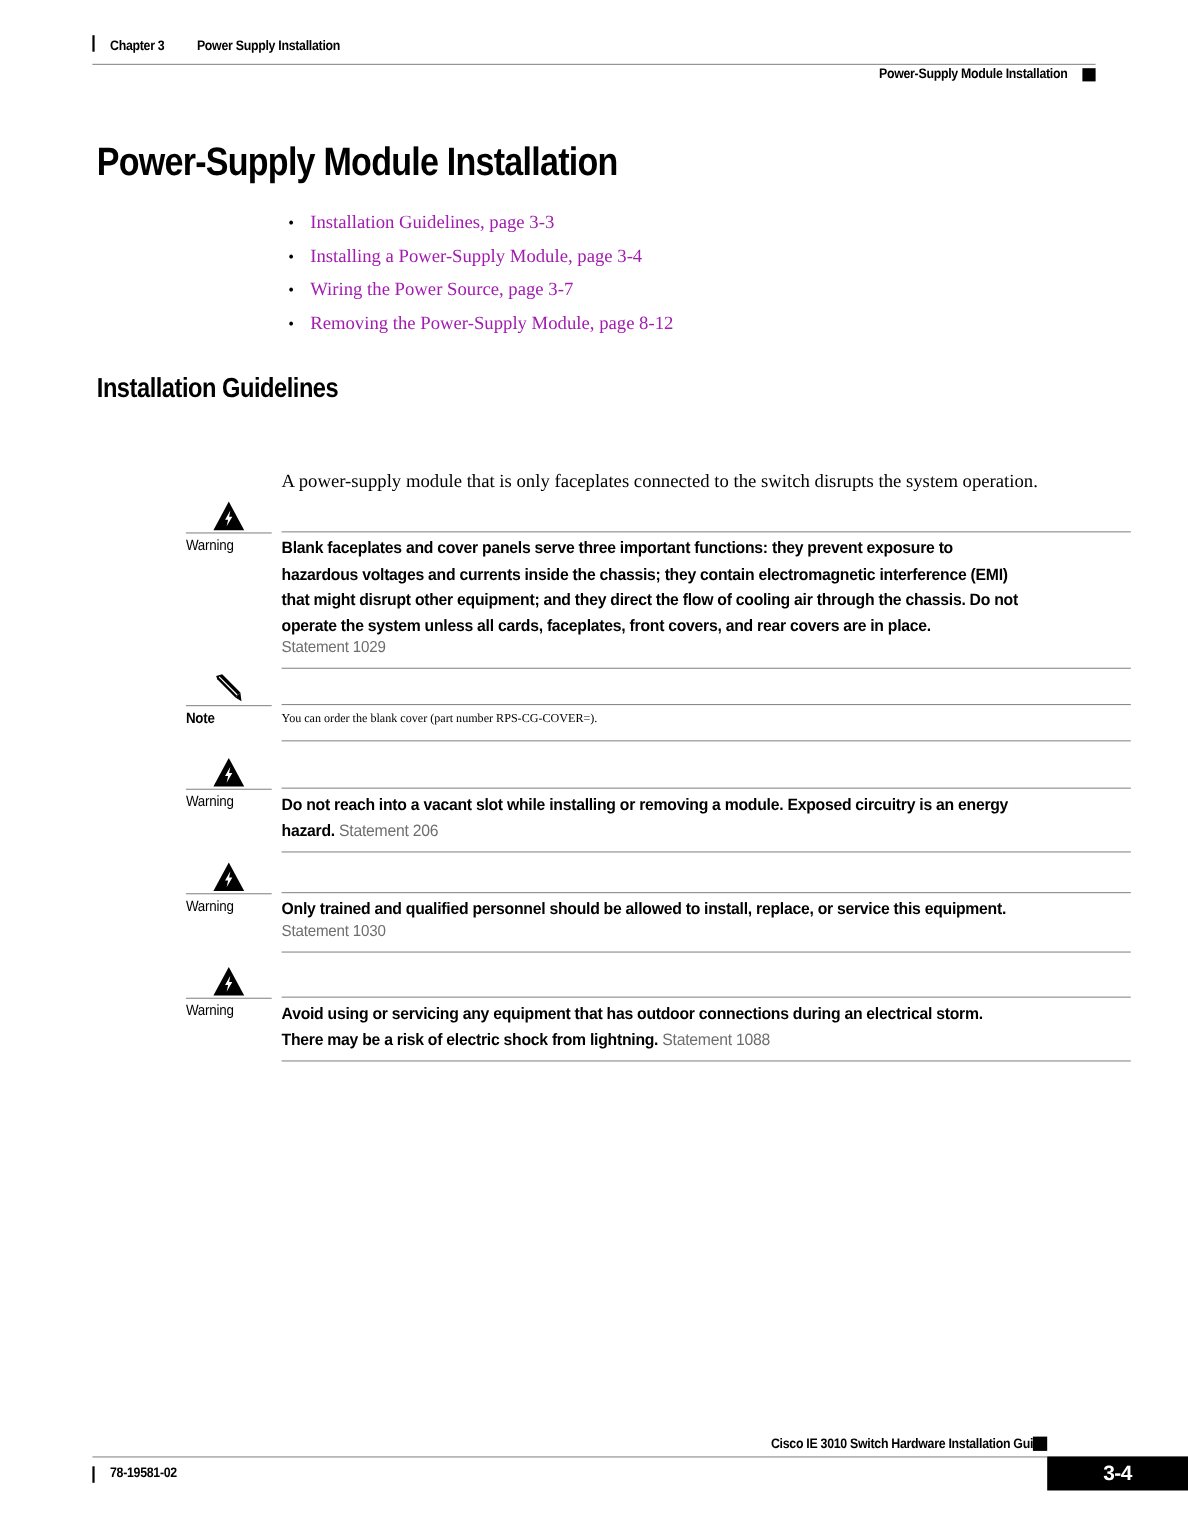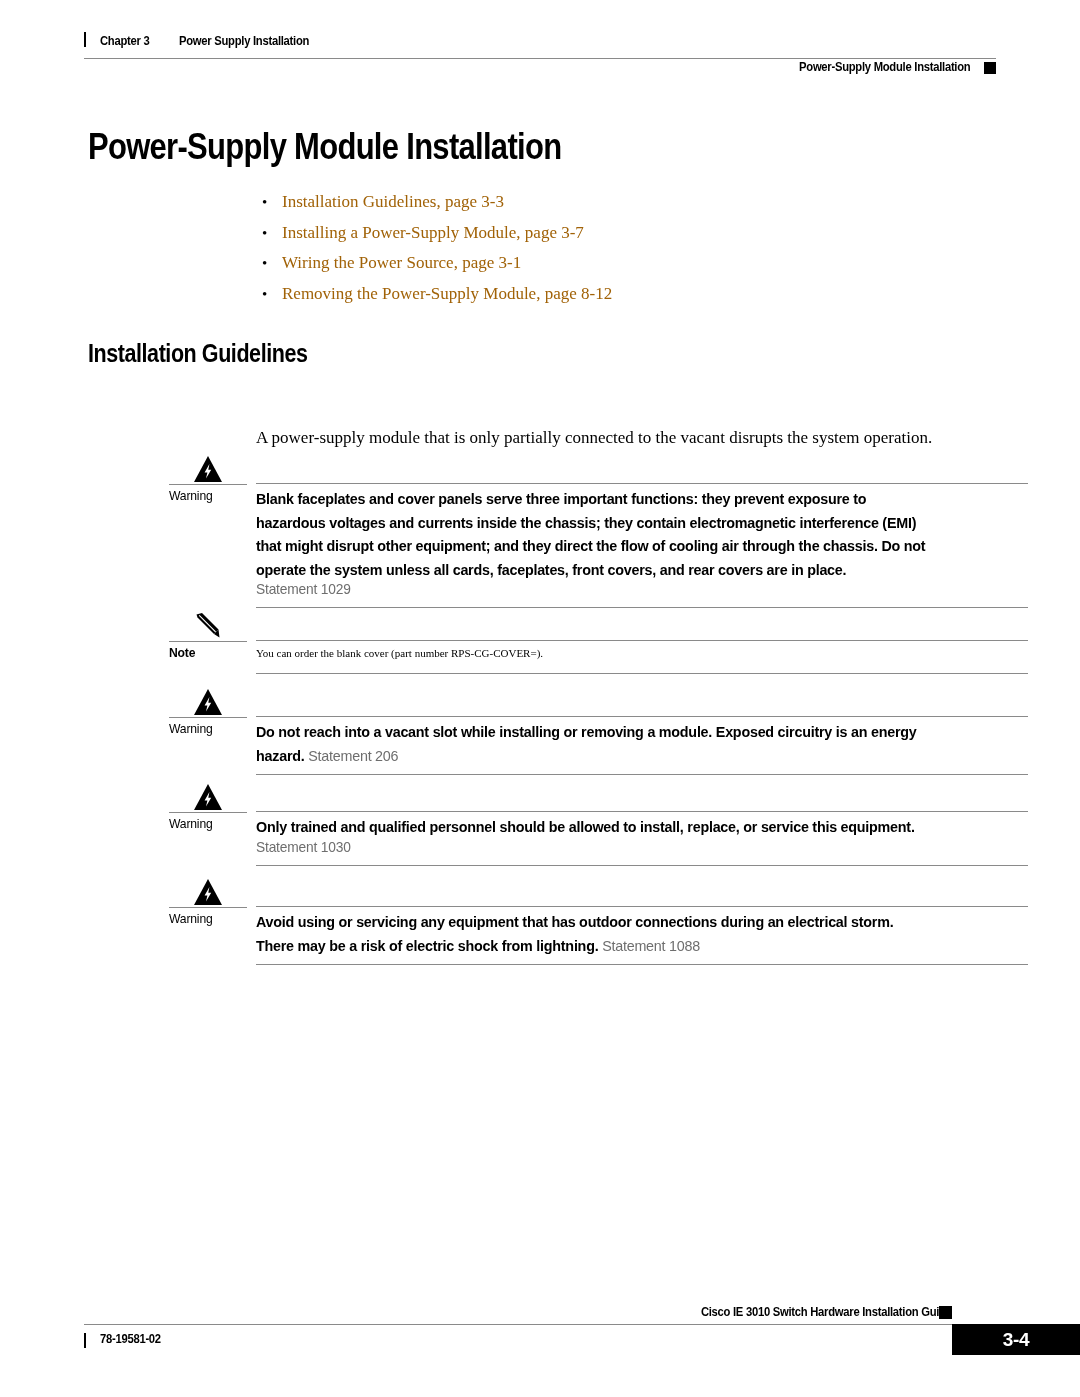--- a/index.html
+++ b/index.html
@@ -137,21 +137,21 @@
     font-size: 17px;
   }
   .link-bullet {
     width: 20px;
     flex: 0 0 20px;
     font-size: 15px;
     line-height: 1;
     color: #000;
   }
   .link-text {
-    color: #a16207;
+    color: #a21caf;
     white-space: nowrap;
   }
 
   
   .para {
     position: absolute;
     left: 256px;
     font-size: 17px;
     white-space: nowrap;
   }
@@ -324,34 +324,34 @@
 
   <div class="h1">Power-Supply Module Installation</div>
 
   <div class="link-list">
     <div class="link-row">
       <span class="link-bullet">•</span>
       <span class="link-text">Installation Guidelines, page 3-3</span>
     </div>
     <div class="link-row">
       <span class="link-bullet">•</span>
-      <span class="link-text">Installing a Power-Supply Module, page 3-7</span>
+      <span class="link-text">Installing a Power-Supply Module, page 3-4</span>
     </div>
     <div class="link-row">
       <span class="link-bullet">•</span>
-      <span class="link-text">Wiring the Power Source, page 3-1</span>
+      <span class="link-text">Wiring the Power Source, page 3-7</span>
     </div>
     <div class="link-row">
       <span class="link-bullet">•</span>
       <span class="link-text">Removing the Power-Supply Module, page 8-12</span>
     </div>
   </div>
 
   <div class="h2">Installation Guidelines</div>
-  <div class="para para-2">A power-supply module that is only partially connected to the vacant disrupts the system operation.</div>
+  <div class="para para-2">A power-supply module that is only faceplates connected to the switch disrupts the system operation.</div>
 
   <div class="admon" style="top:455px;">
     <div class="admon-icon-cell">
       <svg class="admon-icon" width="30" height="28" viewBox="0 0 30 28">
         <polygon points="15,1 29,27 1,27" fill="#000"></polygon>
         <polygon points="16.4,9 11.6,17.5 14.4,17.5 13.0,23.5 18.2,14.8 15.3,14.8" fill="#fff"></polygon>
       </svg>
     </div>
     <div class="icon-rule" style="top:29px;"></div>
     <div class="admon-label" style="top:33px;">Warning</div>

